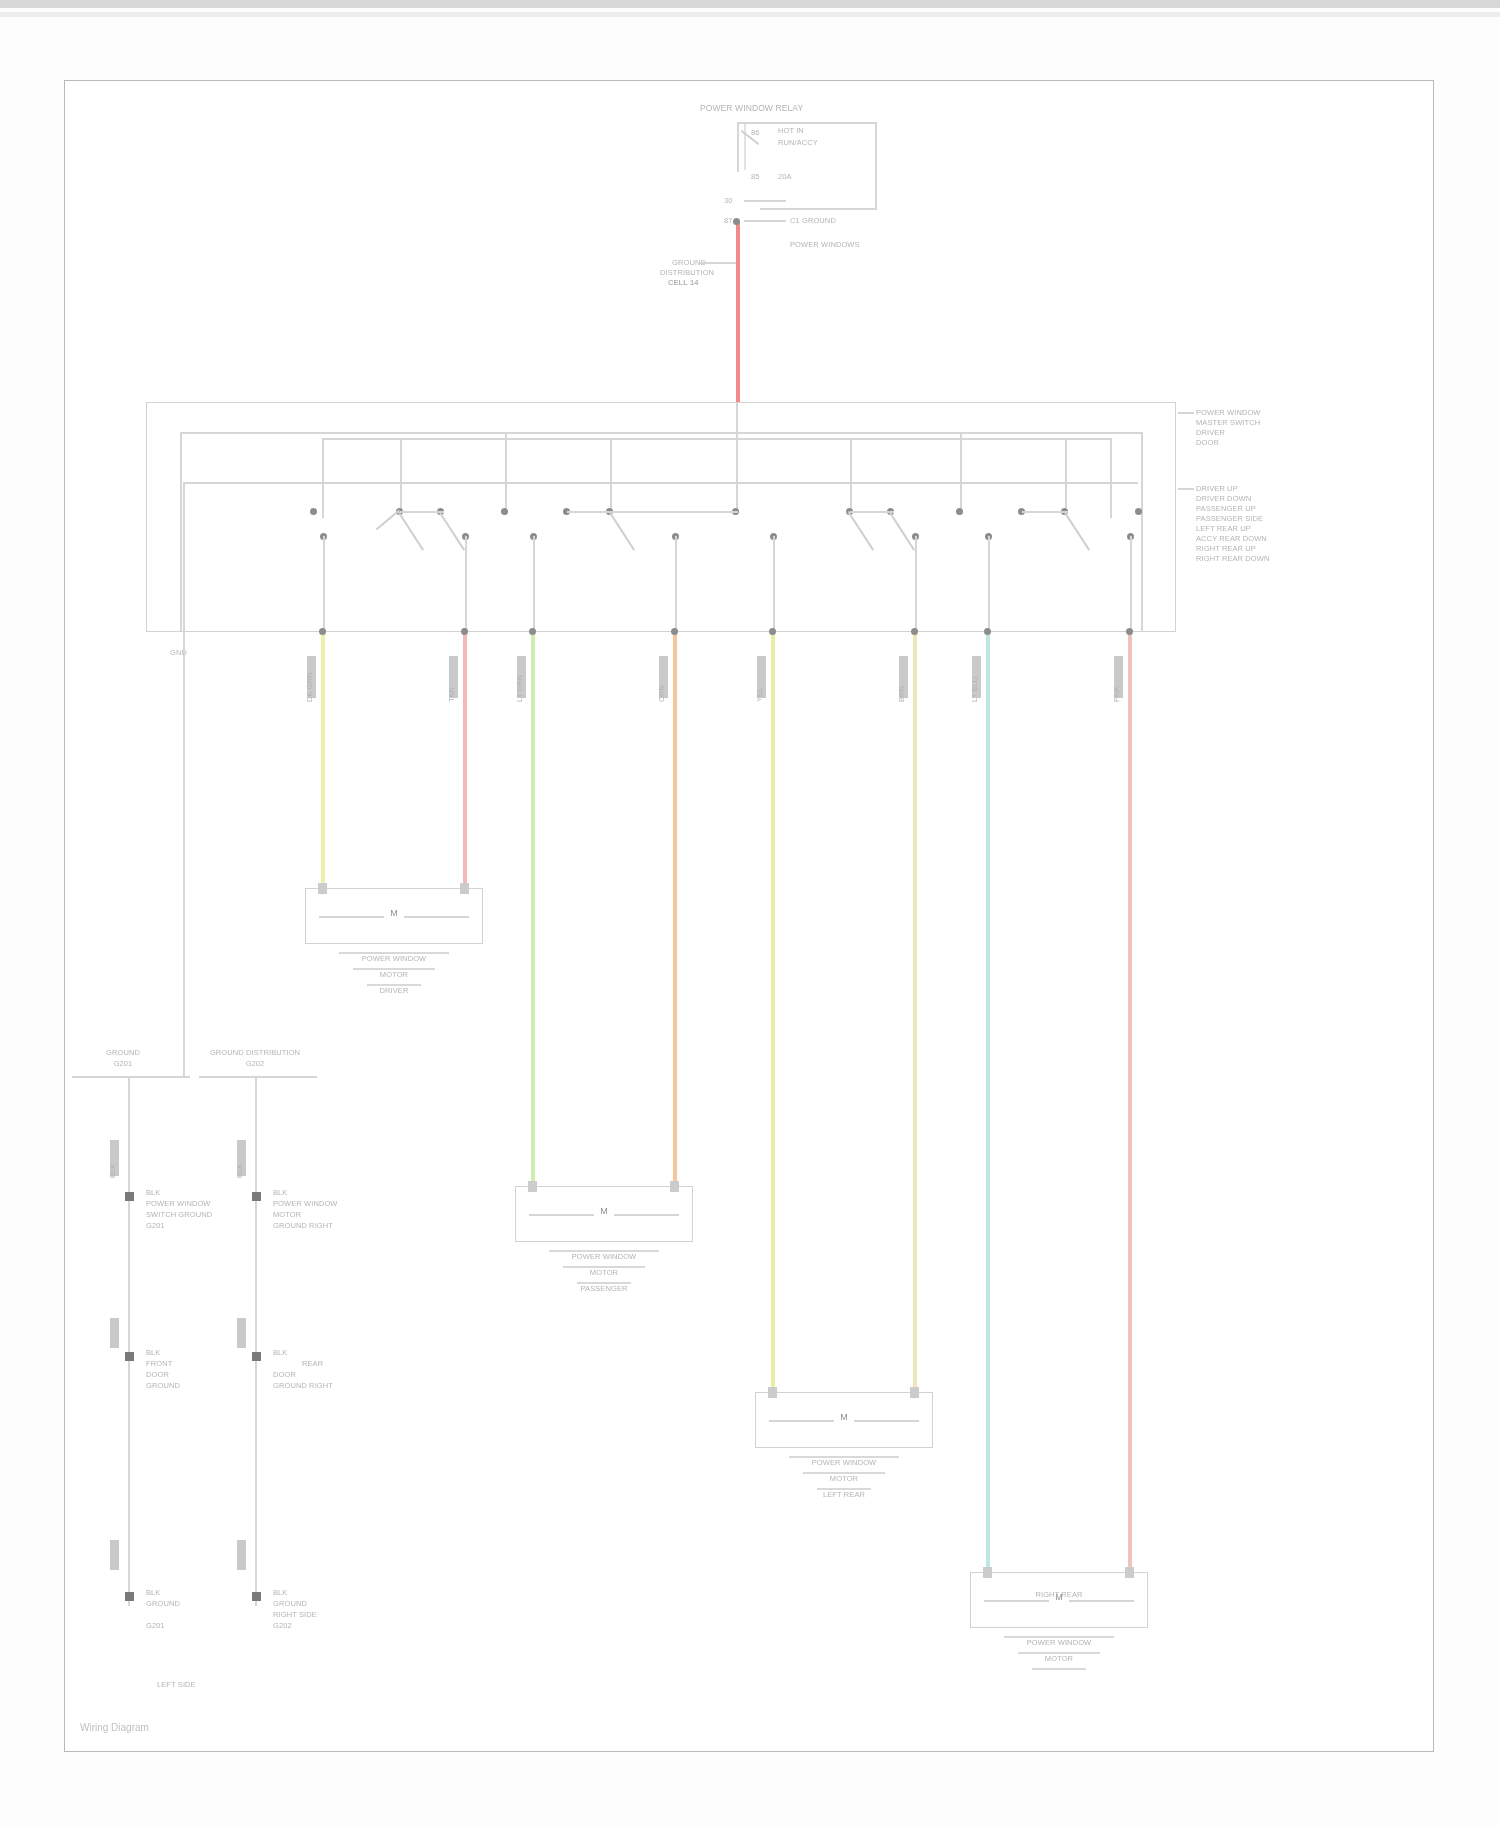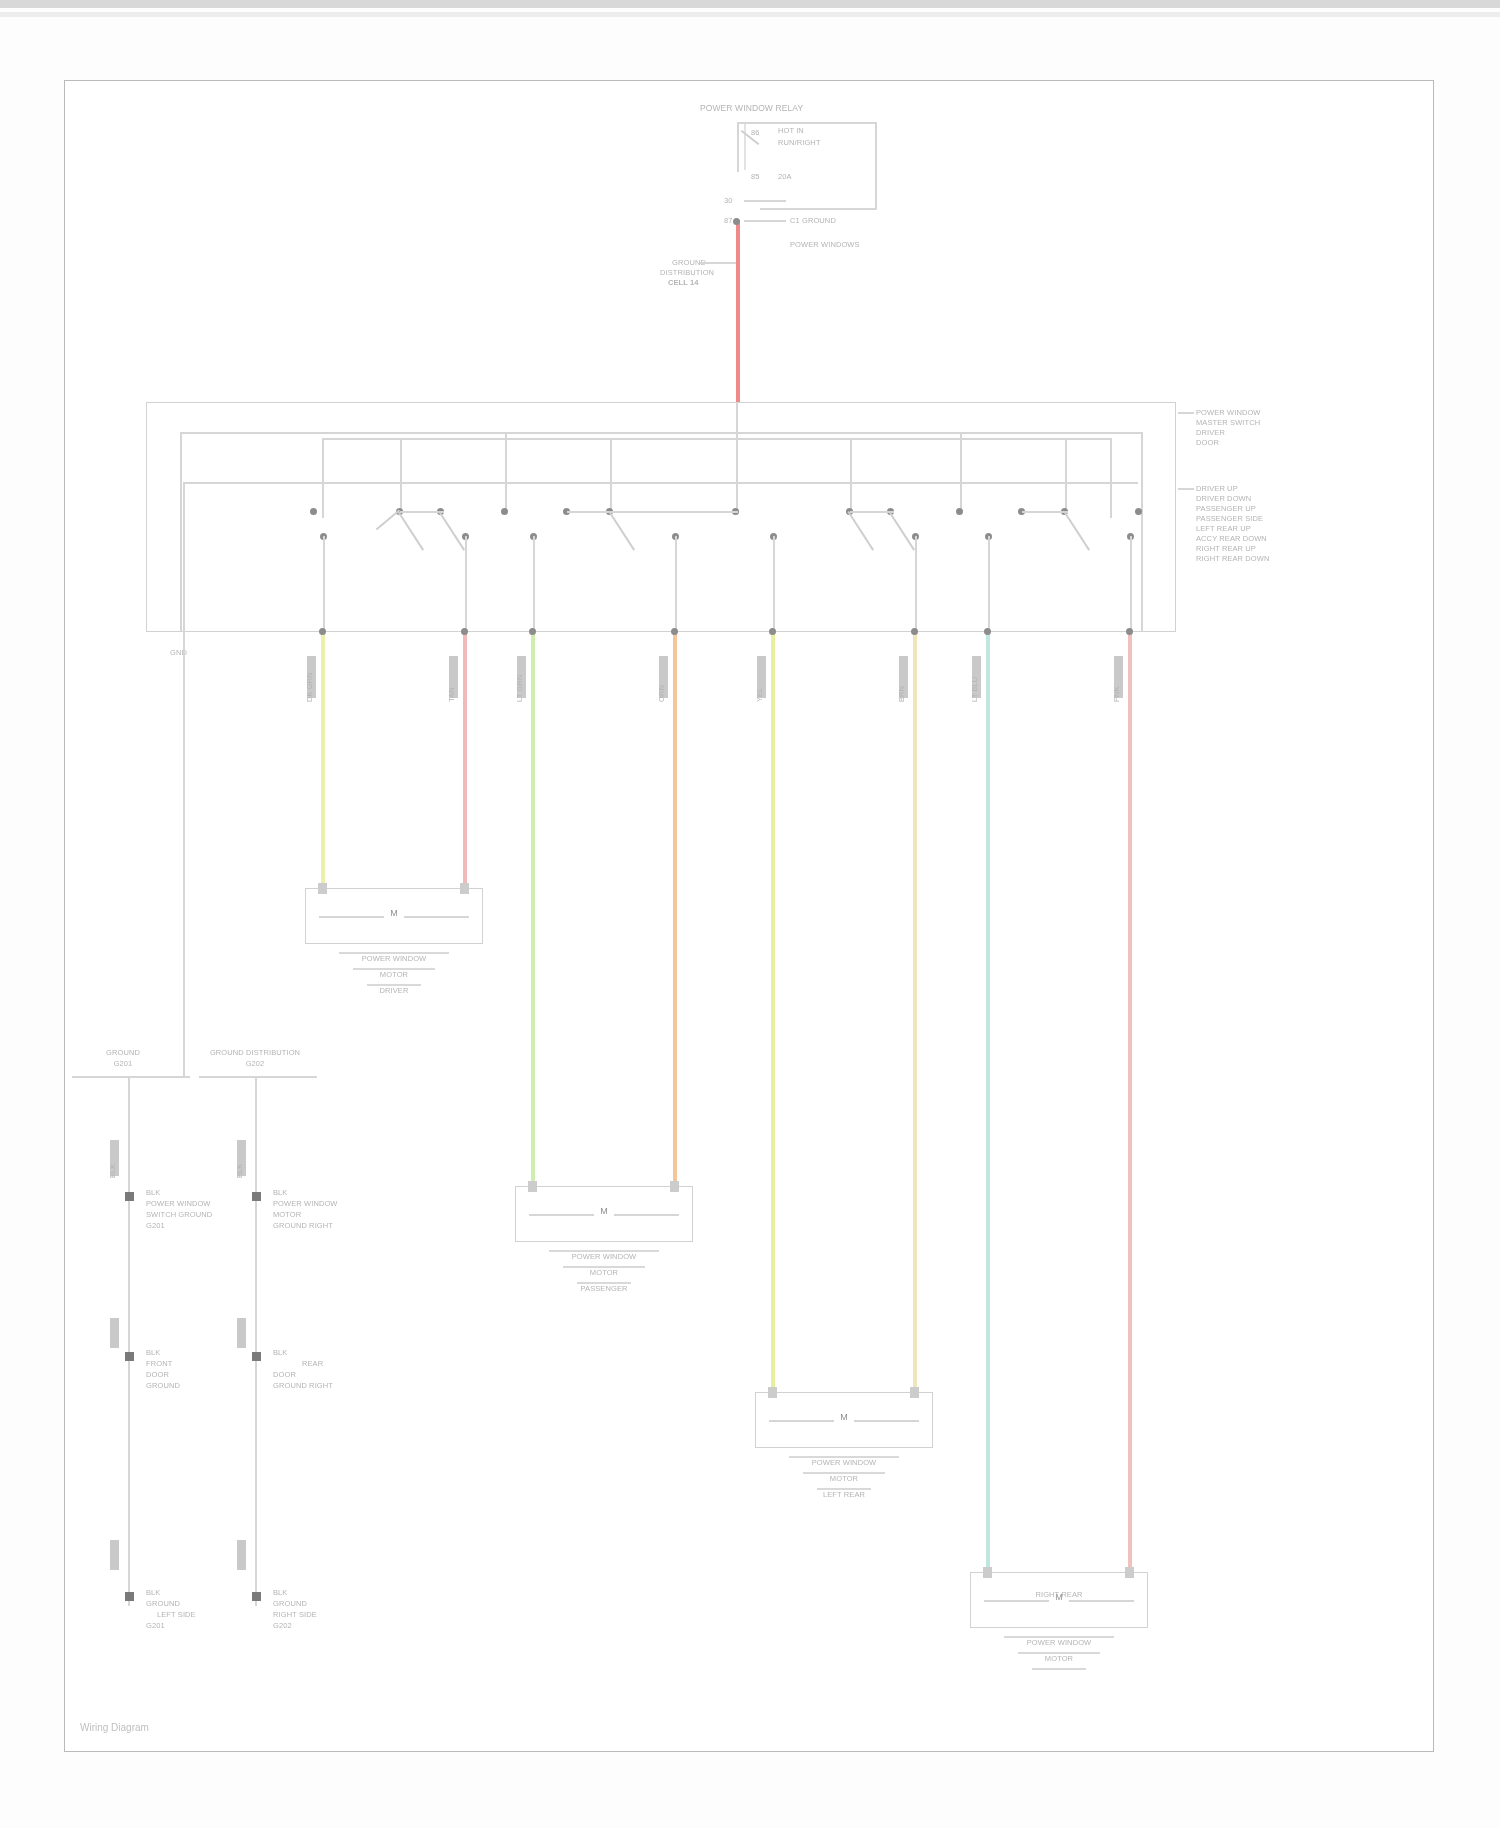--- a/index.html
+++ b/index.html
@@ -69,21 +69,21 @@
 
     <div class="vline" style="left:744px;top:124px;height:46px;background:#e2e2e2;"></div>
     <div class="diag" style="left:742px;top:130px;width:22px;transform:rotate(38deg);"></div>
 
     <div class="t" style="left:751px;top:128px;">86</div>
     <div class="t" style="left:751px;top:172px;">85</div>
     <div class="t" style="left:724px;top:196px;">30</div>
     <div class="t" style="left:724px;top:216px;">87</div>
 
     <div class="t" style="left:778px;top:126px;">HOT IN</div>
-    <div class="t" style="left:778px;top:138px;">RUN/RIGHT</div>
+    <div class="t" style="left:778px;top:138px;">RUN/ACCY</div>
     <div class="t" style="left:778px;top:172px;">20A</div>
     <div class="t" style="left:790px;top:196px;margin-top:44px;">POWER WINDOWS</div>
     <div class="t" style="left:790px;top:216px;">C1 GROUND</div>
 
     <div class="hline" style="left:744px;top:200px;width:42px;"></div>
     <div class="hline" style="left:744px;top:220px;width:42px;"></div>
 
     <div class="t" style="left:672px;top:258px;">GROUND</div>
     <div class="t" style="left:660px;top:268px;">DISTRIBUTION</div>
     <div class="t" style="left:668px;top:278px;font-weight:bold;">CELL 14</div>
@@ -280,21 +280,21 @@
       <div class="t" style="left: 146px; top: 1210px;">SWITCH GROUND</div>
       <div class="t" style="left: 146px; top: 1221px;">G201</div>
       <div class="sqdot" style="left: 125px; top: 1352px;"></div>
       <div class="t" style="left: 146px; top: 1348px;">BLK</div>
       <div class="t" style="left: 146px; top: 1359px;">FRONT</div>
       <div class="t" style="left: 146px; top: 1370px;">DOOR</div>
       <div class="t" style="left: 146px; top: 1381px;">GROUND</div>
       <div class="sqdot" style="left: 125px; top: 1592px;"></div>
       <div class="t" style="left: 146px; top: 1588px;">BLK</div>
       <div class="t" style="left: 146px; top: 1599px;">GROUND</div>
-      <div class="t" style="left: 146px; top: 1610px; padding-left: 11px;">LEFT SIDE</div>
+      <div class="t" style="left: 146px; top: 1680px; padding-left: 11px;">LEFT SIDE</div>
       <div class="t" style="left: 146px; top: 1621px;">G201</div>
       <div class="plate" style="left: 110px; top: 1318px; height: 30px;"></div>
       <div class="plate" style="left: 110px; top: 1540px; height: 30px;"></div>
       <div class="t c" style="left: 200px; top: 1048px; width: 110px;">GROUND DISTRIBUTION</div>
       <div class="t c" style="left: 200px; top: 1059px; width: 110px;">G202</div>
       <div class="hline" style="left: 199px; top: 1076px; width: 118px;"></div>
       <div class="vline" style="left: 255px; top: 1076px; height: 530px;"></div>
       <div class="plate" style="left: 237px; top: 1140px; height: 36px;"></div>
       <div class="t vert" style="left: 235px; top: 1178px;">BLK</div>
       <div class="sqdot" style="left: 252px; top: 1192px;"></div>

